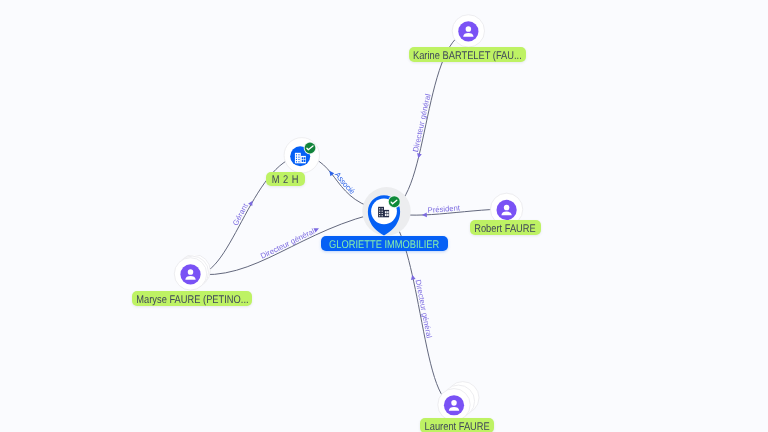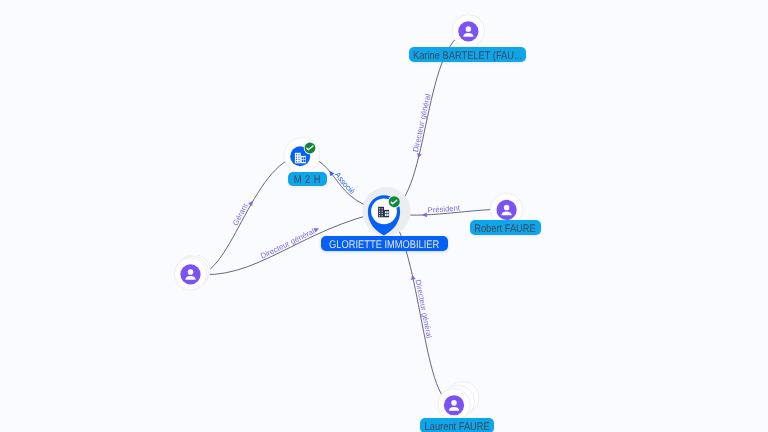--- a/index.html
+++ b/index.html
@@ -6,28 +6,28 @@
   body{width:768px;height:432px;overflow:hidden;background:#fafbfe;
        font-family:"Liberation Sans",sans-serif;-webkit-font-smoothing:antialiased;}
   #stage{position:relative;width:768px;height:432px;background:#fafbfe;}
   svg.layer{position:absolute;left:0;top:0;width:768px;height:432px;overflow:visible;}
   .edge-path{fill:none;stroke:#5b6076;stroke-width:0.95;}
   .edge-label{font-family:"Liberation Sans",sans-serif;font-size:7.7px;fill:#7b6ae0;}
   .edge-label.blue{fill:#2a62e8;}
   .edge-arrow{fill:#7b6ae0;}
   .edge-arrow.blue{fill:#2a62e8;}
   .node{position:absolute;}
-  .node-label{position:absolute;background:#0ea5e9;border-radius:5px;
+  .node-label{position:absolute;background:#bef264;border-radius:5px;
       color:#3f4759;height:15.1px;white-space:nowrap;
       display:flex;align-items:center;justify-content:center;
       box-shadow:0 1px 2.5px rgba(60,65,90,.10);}
   .node-label > span{font-size:11.2px;line-height:13px;display:inline-block;position:relative;top:1.6px;
       transform:scaleX(.832) translateZ(0);transform-origin:center;
       -webkit-font-smoothing:antialiased;text-rendering:geometricPrecision;}
-  .node-label.selected{background:#0560f5;color:#e5e5e5;
+  .node-label.selected{background:#0560f5;color:#86efac;
       box-shadow:0 1px 3px rgba(23,105,232,.25);}
 </style>
 </head>
 <body>
 
 <div id="stage">
 
 <svg class="layer" viewBox="0 0 768 432">
   <defs>
 
@@ -107,20 +107,23 @@
 <div class="node node-person" style="left:172px;top:255px">
   <svg width="44" height="44" viewBox="0 0 44 44">
     <circle cx="22.1" cy="15.7" r="16.2" fill="#ffffff" stroke="#ebebee" stroke-width="0.9"></circle>
     <circle cx="20.3" cy="17.299999999999997" r="16.2" fill="#ffffff" stroke="#ebebee" stroke-width="0.9"></circle>
     <circle cx="18.5" cy="18.9" r="16.2" fill="#ffffff" stroke="#ebebee" stroke-width="0.9"></circle>
     <circle cx="18.5" cy="19.4" r="10.1" fill="#7a52f5"></circle>
     <ellipse cx="18.5" cy="17.0" rx="2.75" ry="2.85" fill="#ffffff"></ellipse>
     <path d="M 13.3 24.8 C 13.6 22.1 15.6 21.05 18.5 21.05 C 21.4 21.05 23.4 22.1 23.7 24.8 Z" fill="#ffffff"></path>
   </svg>
 </div>
+<div class="node-label" style="left:132px;top:291px;width:120px">
+      <span>Maryse FAURE (PETINO...</span>
+    </div>
 
 <div class="node node-person" style="left:436px;top:380px">
   <svg width="48" height="48" viewBox="0 0 48 48">
     <circle cx="26.8" cy="17.75" r="16.2" fill="#ffffff" stroke="#ebebee" stroke-width="0.9"></circle>
     <circle cx="22.4" cy="21.25" r="16.2" fill="#ffffff" stroke="#ebebee" stroke-width="0.9"></circle>
     <circle cx="18.0" cy="24.75" r="16.2" fill="#ffffff" stroke="#ebebee" stroke-width="0.9"></circle>
     <circle cx="18.0" cy="25.25" r="10.1" fill="#7a52f5"></circle>
     <ellipse cx="18.0" cy="22.85" rx="2.75" ry="2.85" fill="#ffffff"></ellipse>
     <path d="M 12.8 30.65 C 13.1 27.95 15.1 26.9 18 26.9 C 20.9 26.9 22.9 27.95 23.2 30.65 Z" fill="#ffffff"></path>
   </svg>
@@ -149,21 +152,21 @@
             <rect x="20.9" y="20.2" width="1.5" height="2.1"></rect>
         <rect x="18.7" y="22.9" width="1.7" height="2.1"></rect>
             <rect x="20.9" y="22.9" width="1.5" height="2.1"></rect>
       </g>
     </g>
     <circle cx="27" cy="11" r="6.3" fill="#eaf4ee"></circle>
     <circle cx="27" cy="11" r="5.4" fill="#11833a"></circle>
     <path d="M 23.9 11.3 L 25.3 12.7 L 30 9" fill="none" stroke="#ffffff" stroke-width="1.35" stroke-linecap="round" stroke-linejoin="round"></path>
   </svg>
 </div>
-<div class="node-label" style="left:288px;top:172.3px;width:38.6px;height:14.2px">
+<div class="node-label" style="left:266px;top:172.3px;width:38.6px;height:14.2px">
       <span style="letter-spacing:.6px">M 2 H</span>
     </div>
 
 <div class="node node-pin" style="left:360px;top:186px">
   <svg width="56" height="56" viewBox="0 0 56 56">
     <circle cx="26.5" cy="25.3" r="24.2" fill="#ecedef"></circle>
     <path d="M 7.9 25.3 A 16.1 16.1 0 1 1 40.1 25.3
              C 40.1 28.5 40.0 41.0 24 49.4
              C 8.0 41.0 7.9 28.5 7.9 25.3 Z" fill="#0560f5"></path>
     <circle cx="24" cy="25.3" r="12.9" fill="#ffffff"></circle>

